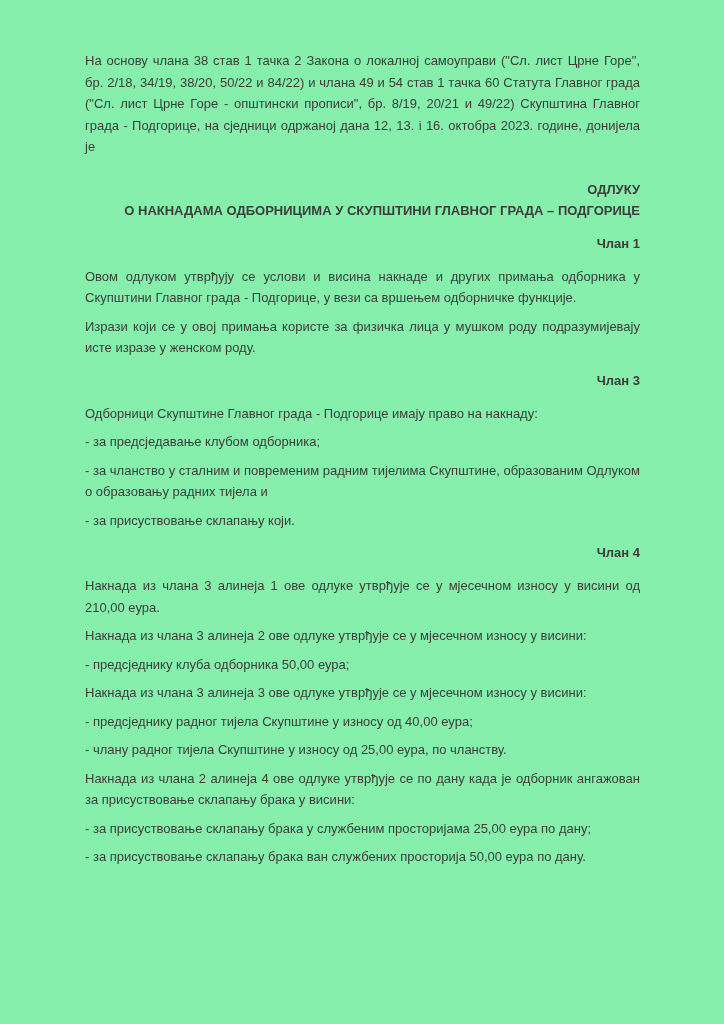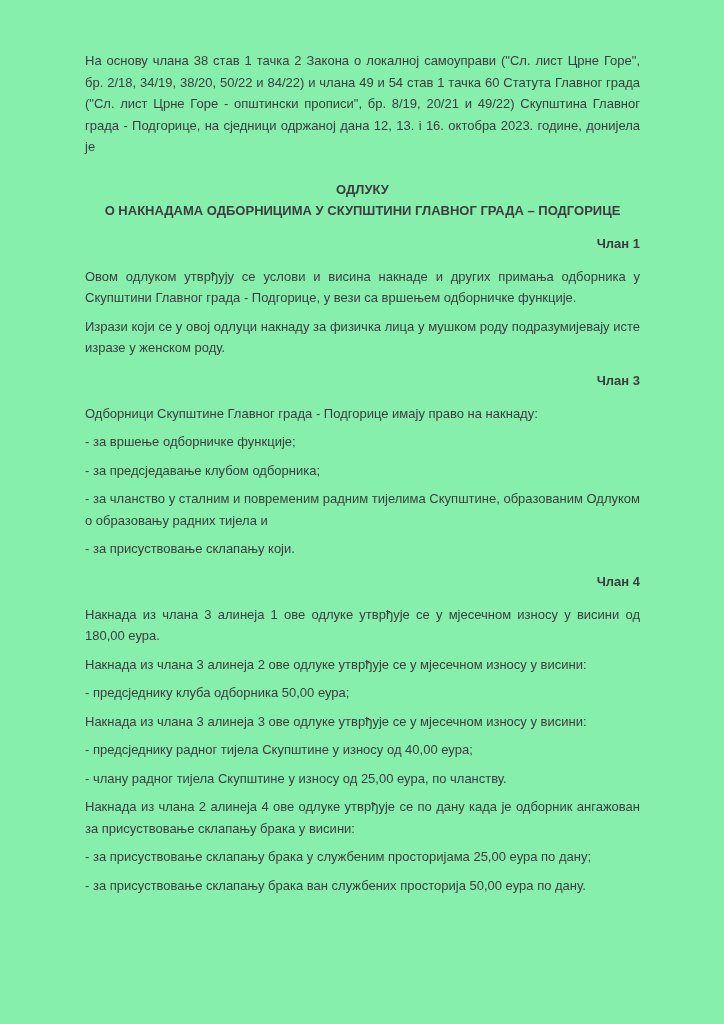--- a/index.html
+++ b/index.html
@@ -21,21 +21,21 @@
     overflow: hidden;
   }
   .para {
     margin: 0 0 7px 0;
     text-align: justify;
   }
   .intro {
     margin-bottom: 21px;
   }
   .title-block {
-    text-align: center;
+    text-align: right;
     font-weight: bold;
     margin: 0 0 12px 0;
     line-height: 21px;
   }
   .article-heading {
     text-align: right;
     font-weight: bold;
     margin: 11px 0 12px 0;
     line-height: 21px;
   }
@@ -55,35 +55,34 @@
     <div>ОДЛУКУ</div>
     <div>О НАКНАДАМА ОДБОРНИЦИМА У СКУПШТИНИ ГЛАВНОГ ГРАДА – ПОДГОРИЦЕ</div>
   </div>
 
   <div class="article">
     <div class="article-heading">Члан 1</div>
     <p class="para">Овом одлуком утврђују се услови и висина накнаде и других примања одборника у Скупштини Главног града - Подгорице, у вези са вршењем одборничке функције.</p>
   </div>
 
   <div class="article">
-    <p class="para">Изрази који се у овој одлуци накнаду за физичка лица у мушком роду подразумијевају исте изразе у женском роду.</p>
+    <p class="para">Изрази који се у овој примања користе за физичка лица у мушком роду подразумијевају исте изразе у женском роду.</p>
   </div>
 
   <div class="article">
     <div class="article-heading">Члан 3</div>
     <p class="para">Одборници Скупштине Главног града - Подгорице имају право на накнаду:</p>
-    <p class="bullet">- за вршење одборничке функције;</p>
     <p class="bullet">- за предсједавање клубом одборника;</p>
     <p class="bullet">- за чланство у сталним и повременим радним тијелима Скупштине, образованим Одлуком о образовању радних тијела и</p>
     <p class="bullet">- за присуствовање склапању који.</p>
   </div>
 
   <div class="article">
     <div class="article-heading">Члан 4</div>
-    <p class="para">Накнада из члана 3 алинеја 1 ове одлуке утврђује се у мјесечном износу у висини од 180,00 еура.</p>
+    <p class="para">Накнада из члана 3 алинеја 1 ове одлуке утврђује се у мјесечном износу у висини од 210,00 еура.</p>
     <p class="para">Накнада из члана 3 алинеја 2 ове одлуке утврђује се у мјесечном износу у висини:</p>
     <p class="bullet">- предсједнику клуба одборника 50,00 еура;</p>
     <p class="para">Накнада из члана 3 алинеја 3 ове одлуке утврђује се у мјесечном износу у висини:</p>
     <p class="bullet">- предсједнику радног тијела Скупштине у износу од 40,00 еура;</p>
     <p class="bullet">- члану радног тијела Скупштине у износу од 25,00 еура, по чланству.</p>
     <p class="para">Накнада из члана 2 алинеја 4 ове одлуке утврђује се по дану када је одборник ангажован за присуствовање склапању брака у висини:</p>
     <p class="bullet">- за присуствовање склапању брака у службеним просторијама 25,00 еура по дану;</p>
     <p class="bullet">- за присуствовање склапању брака ван службених просторија 50,00 еура по дану.</p>
   </div>
 

